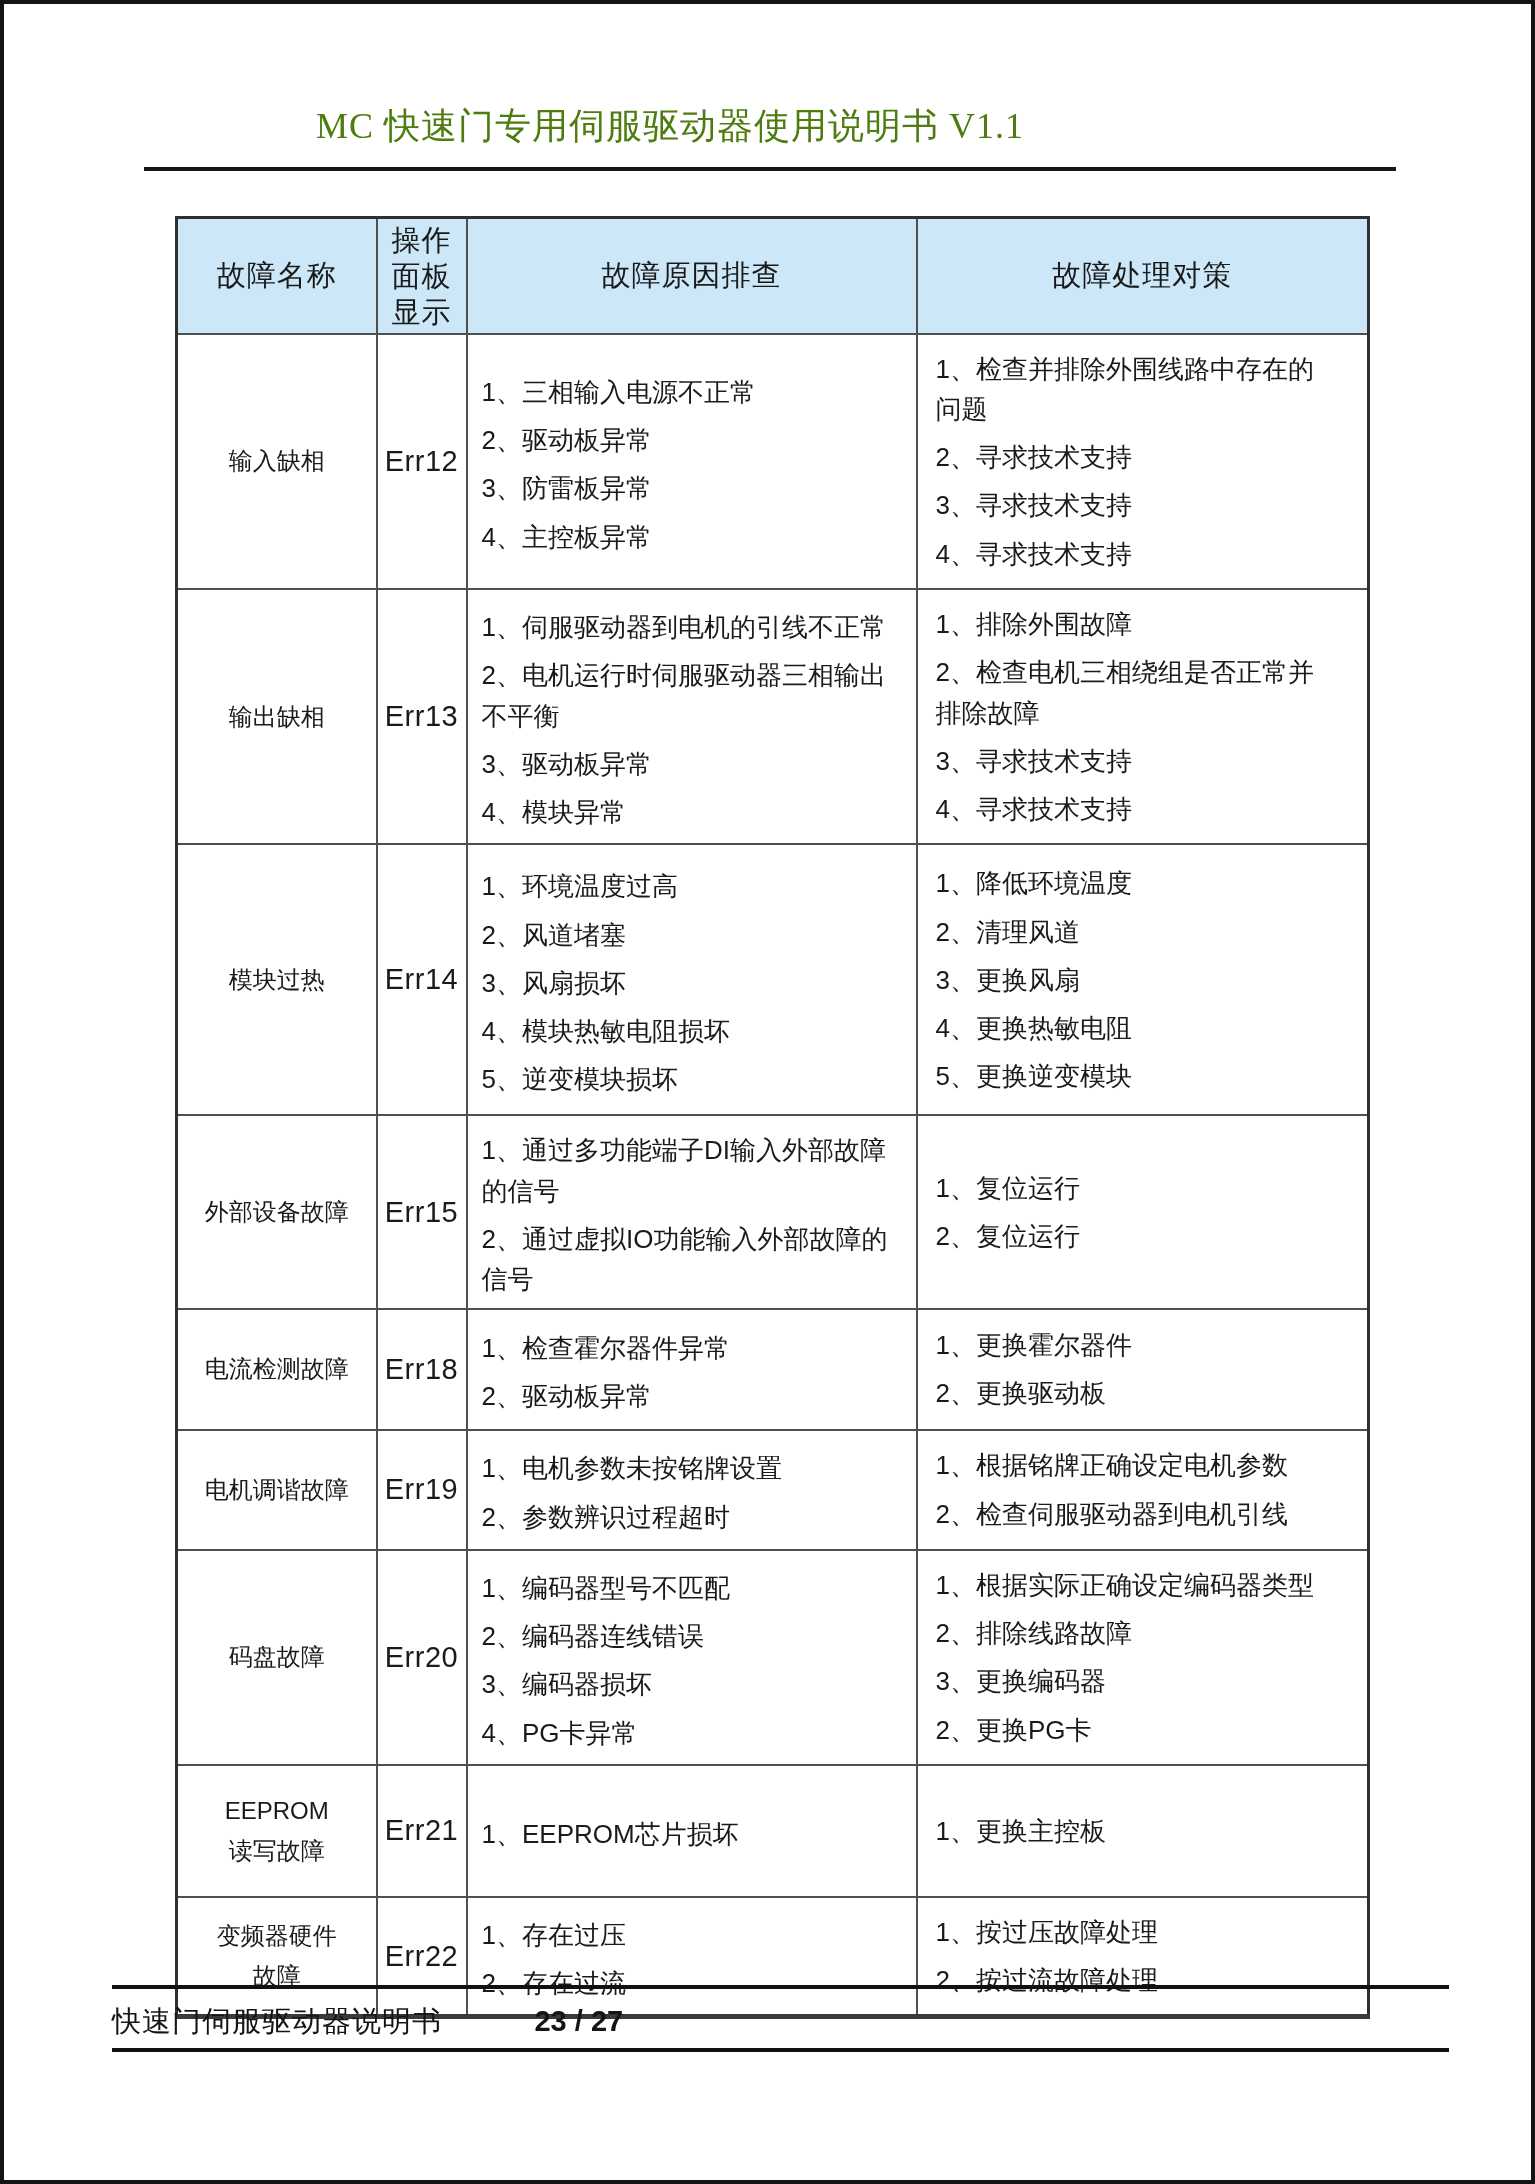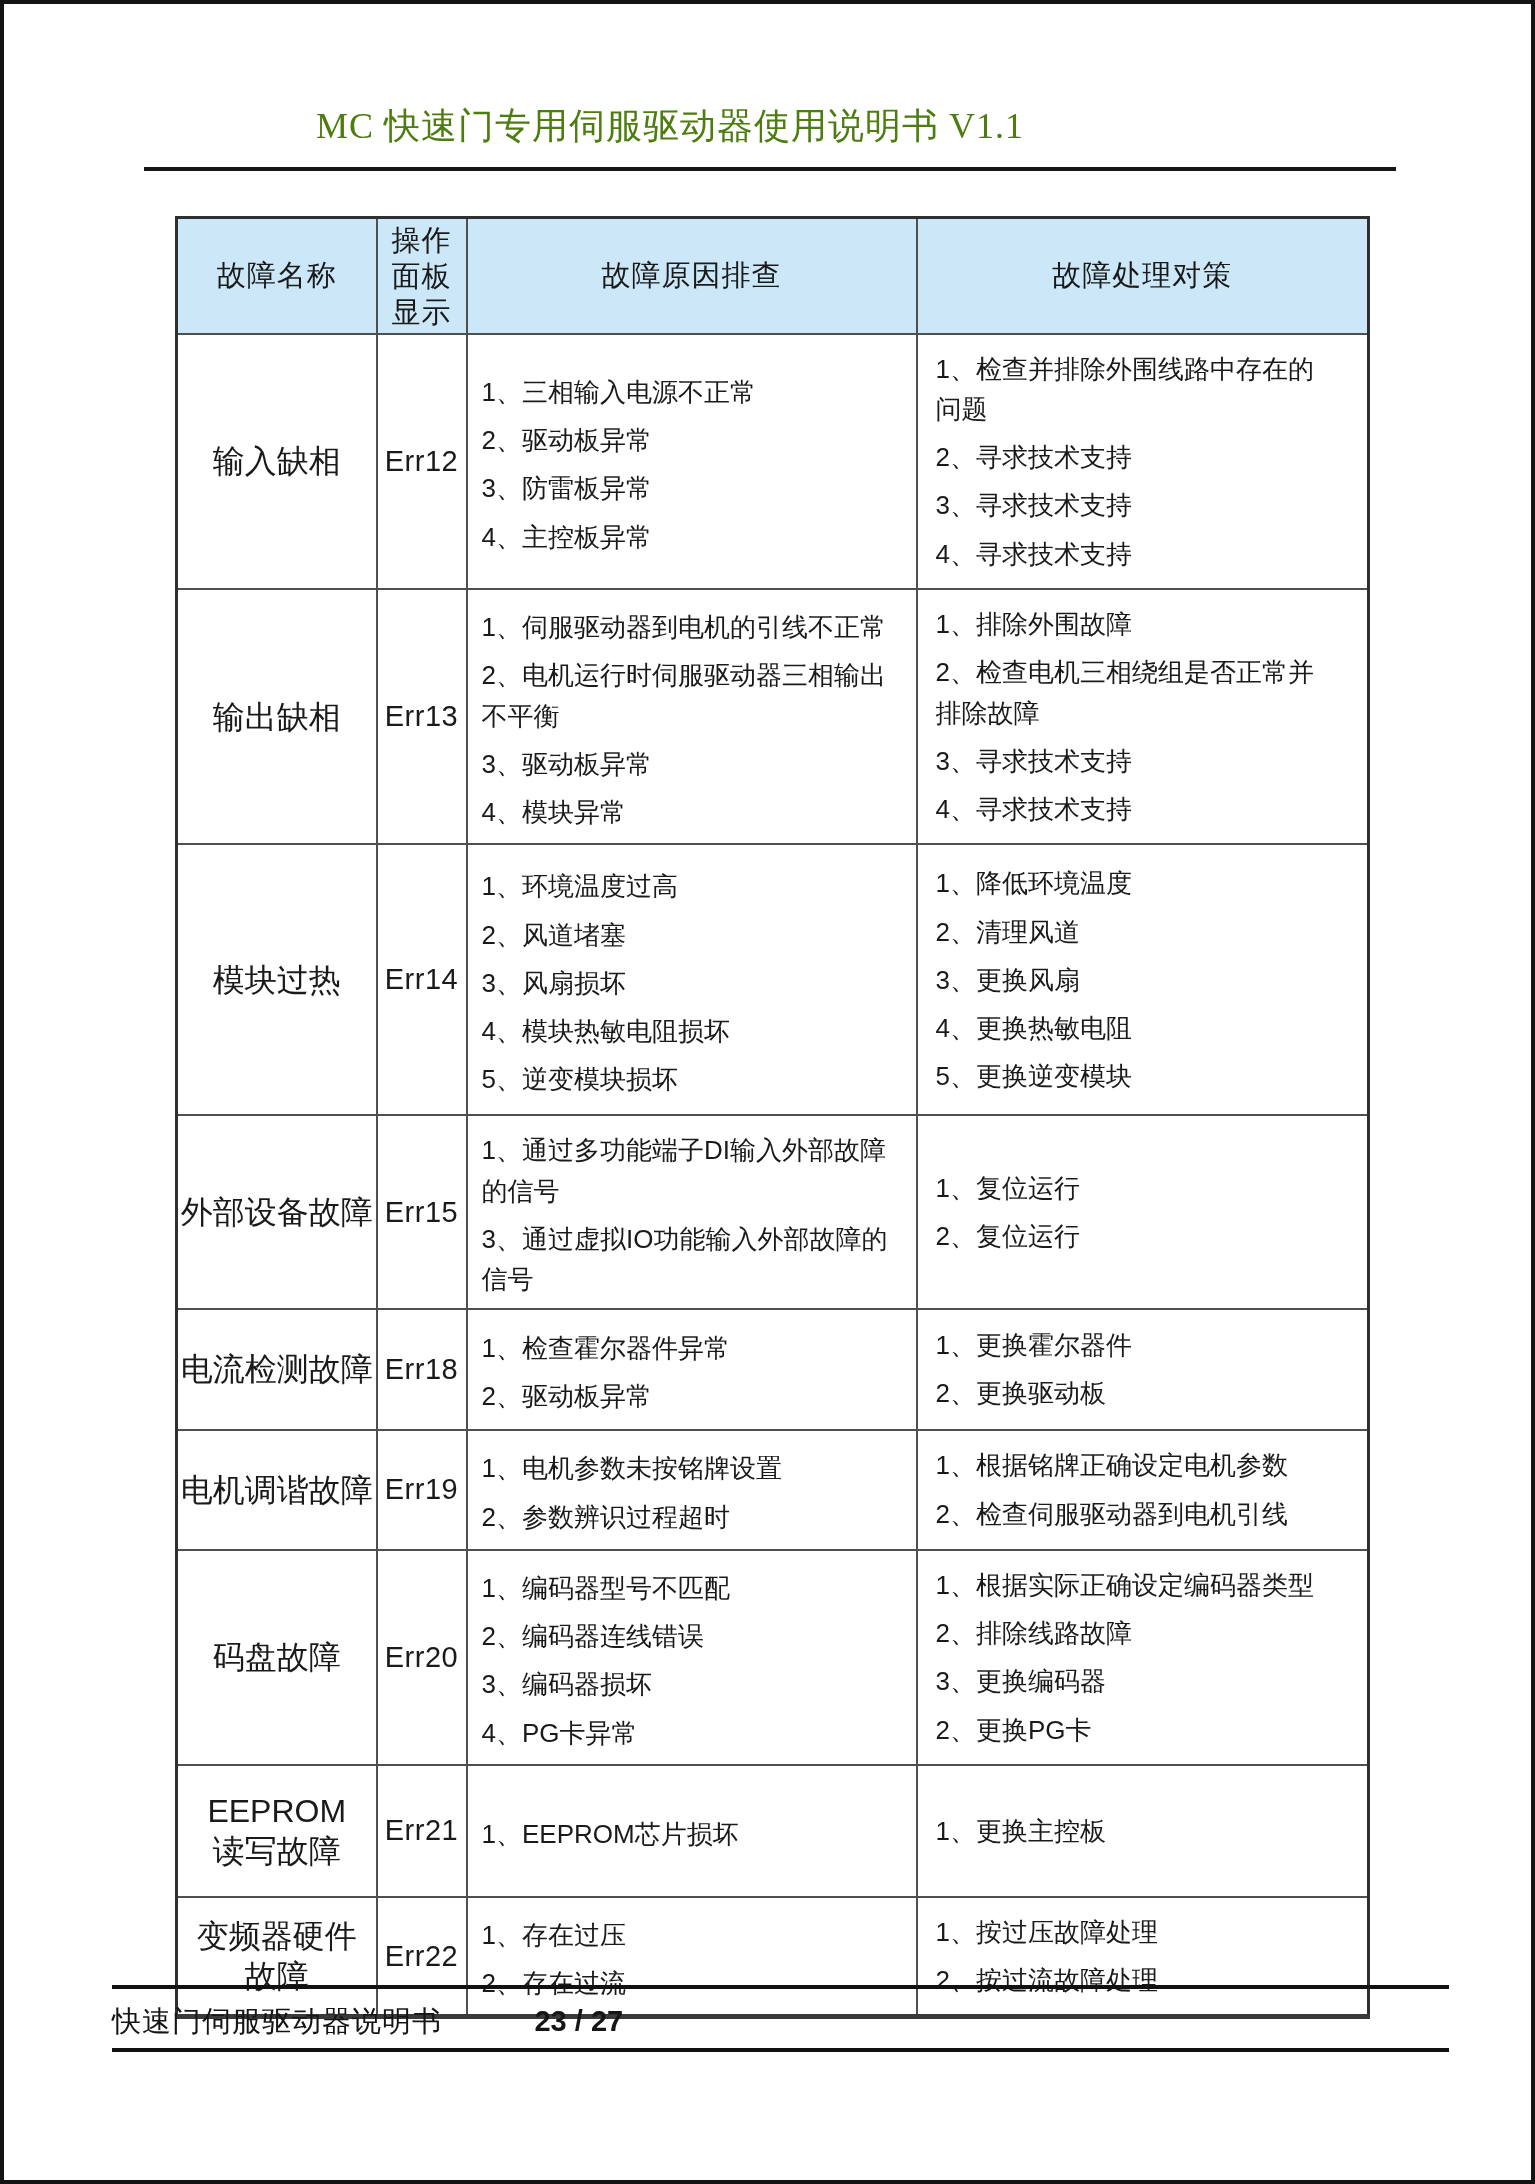--- a/index.html
+++ b/index.html
@@ -50,21 +50,21 @@
   .fault-table th {
     background: var(--header-bg, #cbe7f8);
     font-weight: normal;
     font-size: 29px;
     text-align: center;
     letter-spacing: 1px;
   }
   th.h-panel div { line-height: 36px; }
   td.c-name {
     text-align: center;
-    font-size: 32px;
+    font-size: 24px;
     line-height: 40px;
   }
   td.c-code {
     text-align: center;
     font-size: 29px;
     letter-spacing: 0.5px;
   }
   td.c-causes { padding: 6px 16px 0 14px; }
   td.c-remedies { padding: 6px 28px 6px 18px; }
   td.c-causes .item, td.c-remedies .item {
@@ -186,21 +186,21 @@
             <div class="item">5、更换逆变模块</div>
           </td>
         </tr>
         <tr style="height: 189px;">
           <td class="c-name">
             <div>外部设备故障</div>
           </td>
           <td class="c-code">Err15</td>
           <td class="c-causes">
             <div class="item">1、通过多功能端子DI输入外部故障的信号</div>
-            <div class="item">3、通过虚拟IO功能输入外部故障的信号</div>
+            <div class="item">2、通过虚拟IO功能输入外部故障的信号</div>
           </td>
           <td class="c-remedies">
             <div class="item">1、复位运行</div>
             <div class="item">2、复位运行</div>
           </td>
         </tr>
         <tr style="height: 121px;">
           <td class="c-name">
             <div>电流检测故障</div>
           </td>

